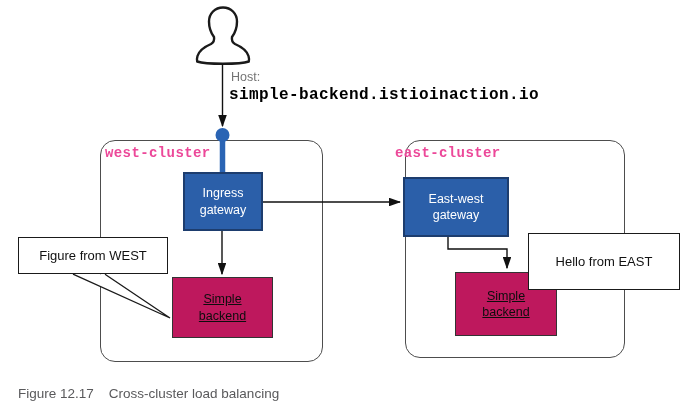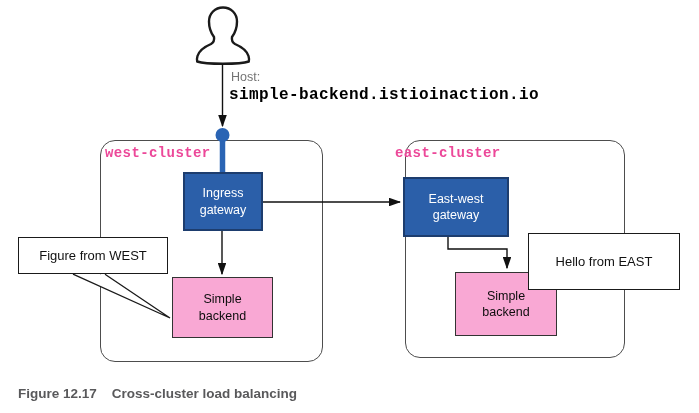--- a/index.html
+++ b/index.html
@@ -17,34 +17,34 @@
     font-weight:bold;font-size:14px;letter-spacing:.4px;color:#ec4899;white-space:nowrap;z-index:1;
   }
   
   .overlay{position:absolute;left:0;top:0;z-index:2;}
   
   .node{
     display:flex;align-items:center;justify-content:center;text-align:center;z-index:3;
   }
   .node-label{white-space:pre-line;line-height:1.3;font-size:12.5px;}
   .gateway{background:#2b5fa9;border:2px solid #1d3d6e;color:#fff;}
-  .backend{background:#f9a8d4;border:1.4px solid #333;color:#0d0d0d;}
+  .backend{background:#be185d;border:1.4px solid #333;color:#0d0d0d;text-decoration:underline;}
   
   .callout{
     background:#fff;border:1.5px solid #1a1a1a;display:flex;align-items:center;
     justify-content:center;text-align:center;font-size:13px;z-index:4;white-space:nowrap;
   }
   
   .host-label{font-size:12.5px;color:#737373;z-index:2;}
   .host-value{
     font-family:"Liberation Mono","DejaVu Sans Mono",monospace;font-weight:bold;
     font-size:16px;letter-spacing:.4px;color:#000;white-space:nowrap;z-index:2;
   }
   
-  .caption{font-size:13.5px;font-weight:bold;color:#59595b;white-space:nowrap;z-index:1;}
+  .caption{font-size:13.5px;font-weight:normal;color:#59595b;white-space:nowrap;z-index:1;}
   .caption .prefix{margin-right:15px;}
 </style>
 </head>
 <body>
 
 <div class="canvas">
 
   <div class="abs cluster" style="left:100px;top:140px;width:223px;height:222px;"></div>
   <div class="abs cluster" style="left:405px;top:140px;width:220px;height:218px;"></div>
 

